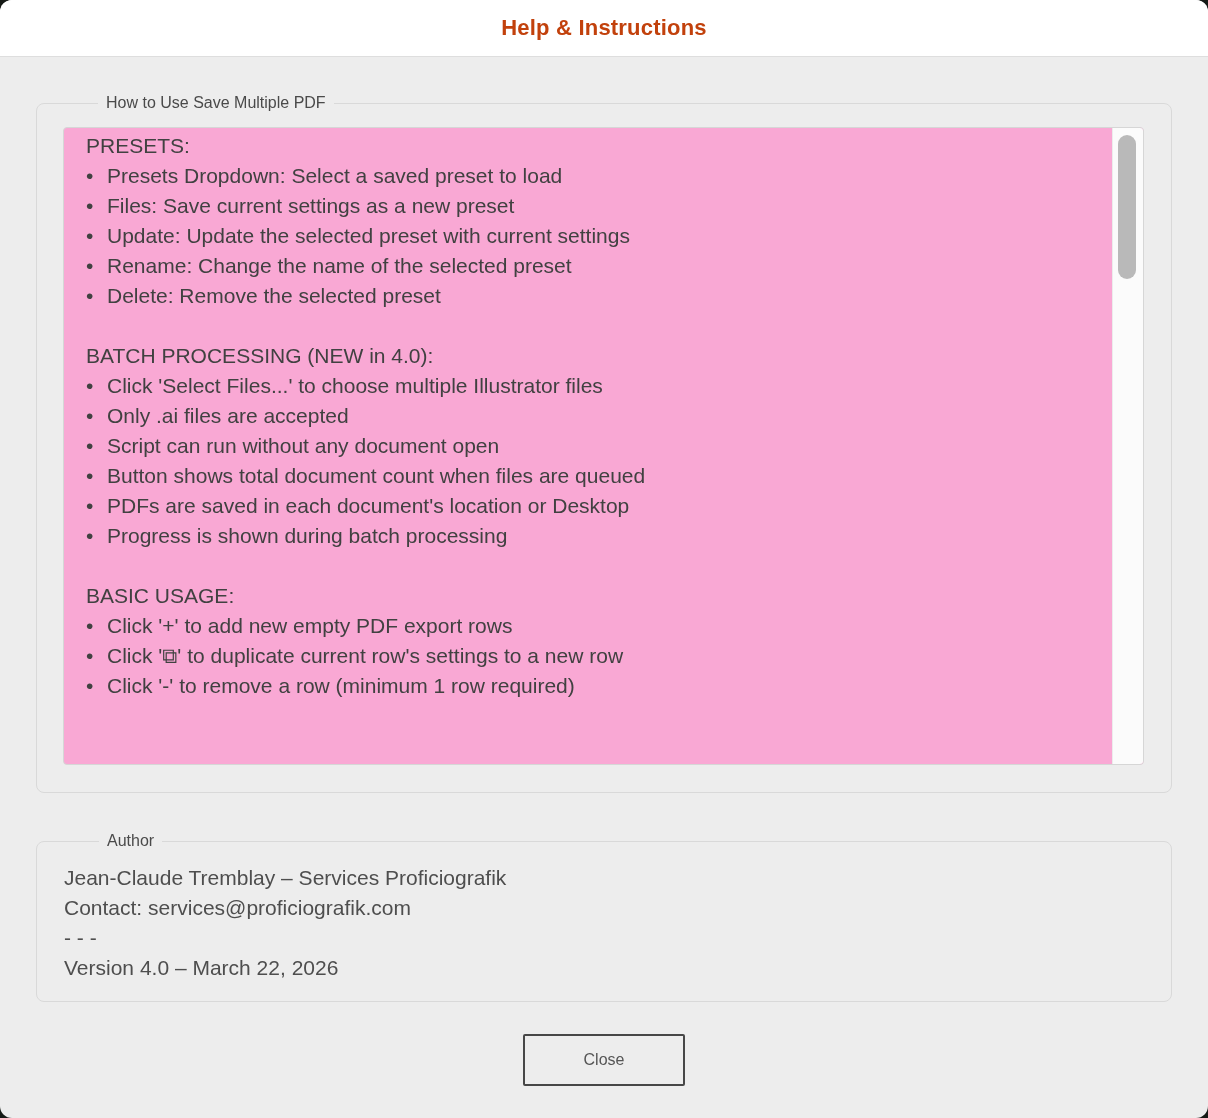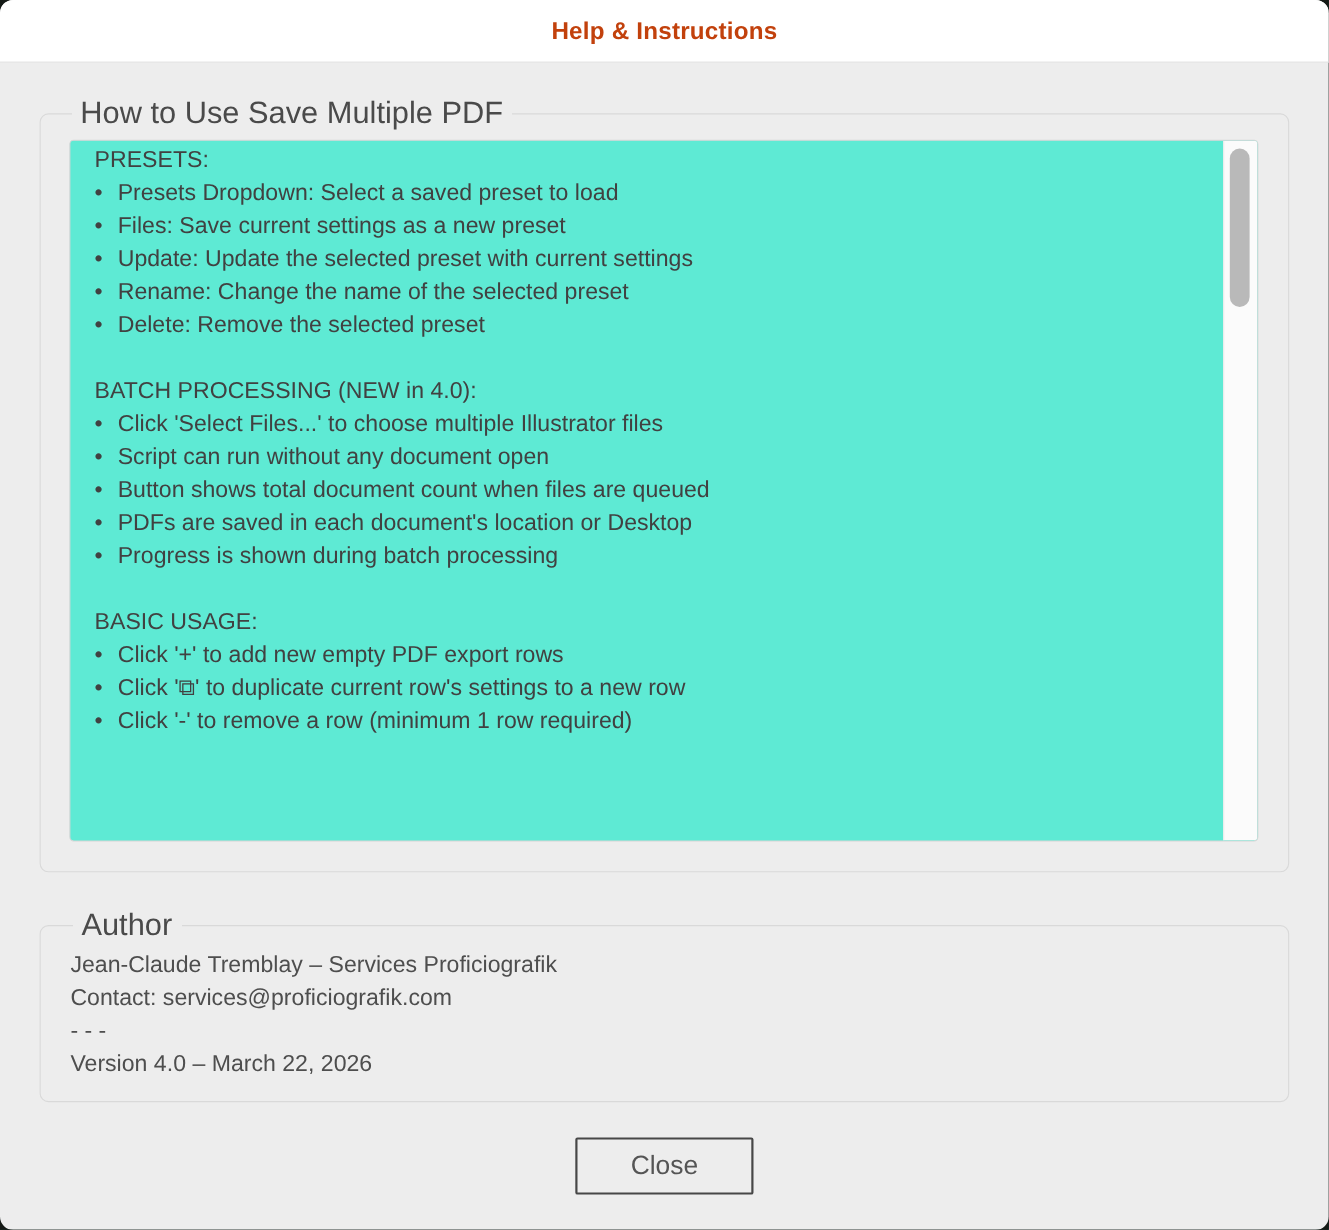--- a/index.html
+++ b/index.html
@@ -32,34 +32,34 @@
     letter-spacing: 0.2px;
   }
   fieldset.groupbox {
     border: 1px solid #d9d9d9;
     border-radius: 8px;
     margin: 0 36px;
     background: transparent;
     min-inline-size: 0;
   }
   fieldset.groupbox legend {
-    margin-left: 2px;
+    margin-left: 35px;
     padding: 0 8px;
-    font-size: 28px;
+    font-size: 16px;
     line-height: 24px;
     color: #4a4a4a;
   }
   #help-groupbox {
     margin-top: 34px;
     padding: 12px 27px 27px 26px;
   }
   .textarea {
     position: relative;
     height: 638px;
-    background: #5eead4;
+    background: #f9a8d4;
     border: 1px solid #d6d6d6;
     border-radius: 4px;
     box-sizing: border-box;
     overflow: hidden;
   }
   .text-content {
     padding: 3px 44px 0 22px;
     font-size: 21px;
     line-height: 30px;
     color: #414141;
@@ -103,21 +103,21 @@
     justify-content: center;
   }
   .close-button {
     margin-top: 32px;
     width: 162px;
     height: 52px;
     background: #ededed;
     border: 2px solid #474747;
     border-radius: 2px;
     font-family: "Liberation Sans", "DejaVu Sans", sans-serif;
-    font-size: 24px;
+    font-size: 16px;
     color: #555555;
     cursor: pointer;
   }
 </style>
 </head>
 <body>
 
 <div class="dialog">
 
   <div class="titlebar">
@@ -130,20 +130,21 @@
       <div class="text-content">
           <div class="help-line"><span>PRESETS:</span></div>
           <div class="help-line"><span class="bullet">•</span><span>Presets Dropdown: Select a saved preset to load</span></div>
           <div class="help-line"><span class="bullet">•</span><span>Files: Save current settings as a new preset</span></div>
           <div class="help-line"><span class="bullet">•</span><span>Update: Update the selected preset with current settings</span></div>
           <div class="help-line"><span class="bullet">•</span><span>Rename: Change the name of the selected preset</span></div>
           <div class="help-line"><span class="bullet">•</span><span>Delete: Remove the selected preset</span></div>
           <div class="help-line blank"><span></span></div>
           <div class="help-line"><span>BATCH PROCESSING (NEW in 4.0):</span></div>
           <div class="help-line"><span class="bullet">•</span><span>Click 'Select Files...' to choose multiple Illustrator files</span></div>
+          <div class="help-line"><span class="bullet">•</span><span>Only .ai files are accepted</span></div>
           <div class="help-line"><span class="bullet">•</span><span>Script can run without any document open</span></div>
           <div class="help-line"><span class="bullet">•</span><span>Button shows total document count when files are queued</span></div>
           <div class="help-line"><span class="bullet">•</span><span>PDFs are saved in each document's location or Desktop</span></div>
           <div class="help-line"><span class="bullet">•</span><span>Progress is shown during batch processing</span></div>
           <div class="help-line blank"><span></span></div>
           <div class="help-line"><span>BASIC USAGE:</span></div>
           <div class="help-line"><span class="bullet">•</span><span>Click '+' to add new empty PDF export rows</span></div>
           <div class="help-line"><span class="bullet">•</span><span>Click '⧉' to duplicate current row's settings to a new row</span></div>
           <div class="help-line"><span class="bullet">•</span><span>Click '-' to remove a row (minimum 1 row required)</span></div>
         </div>

